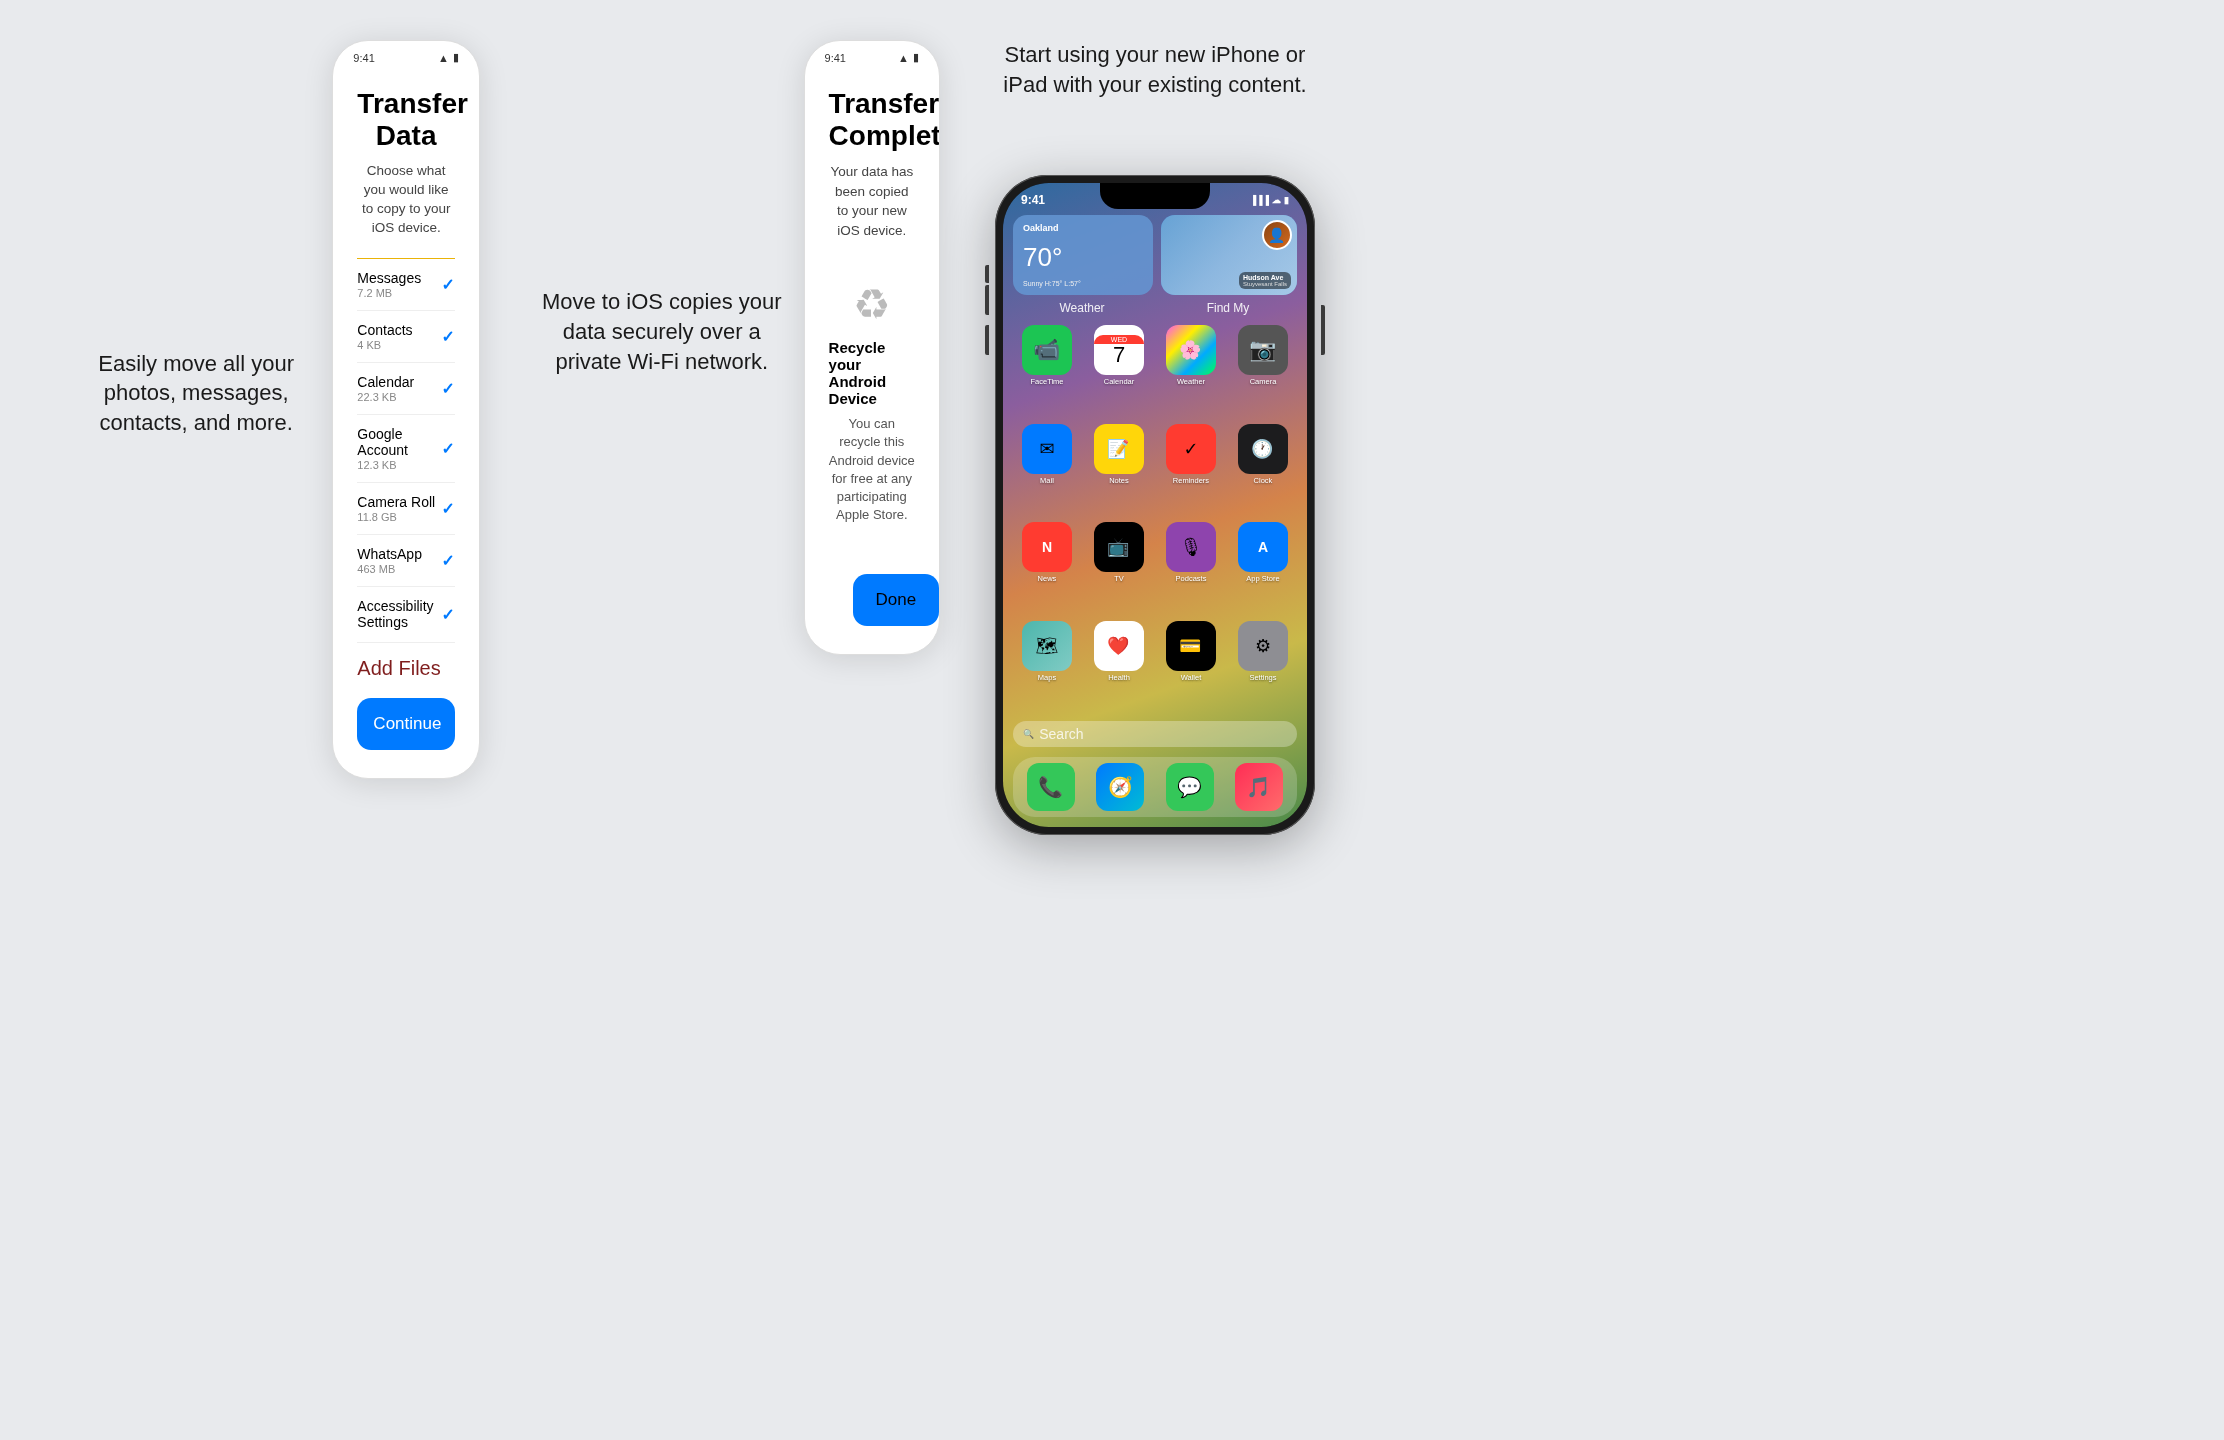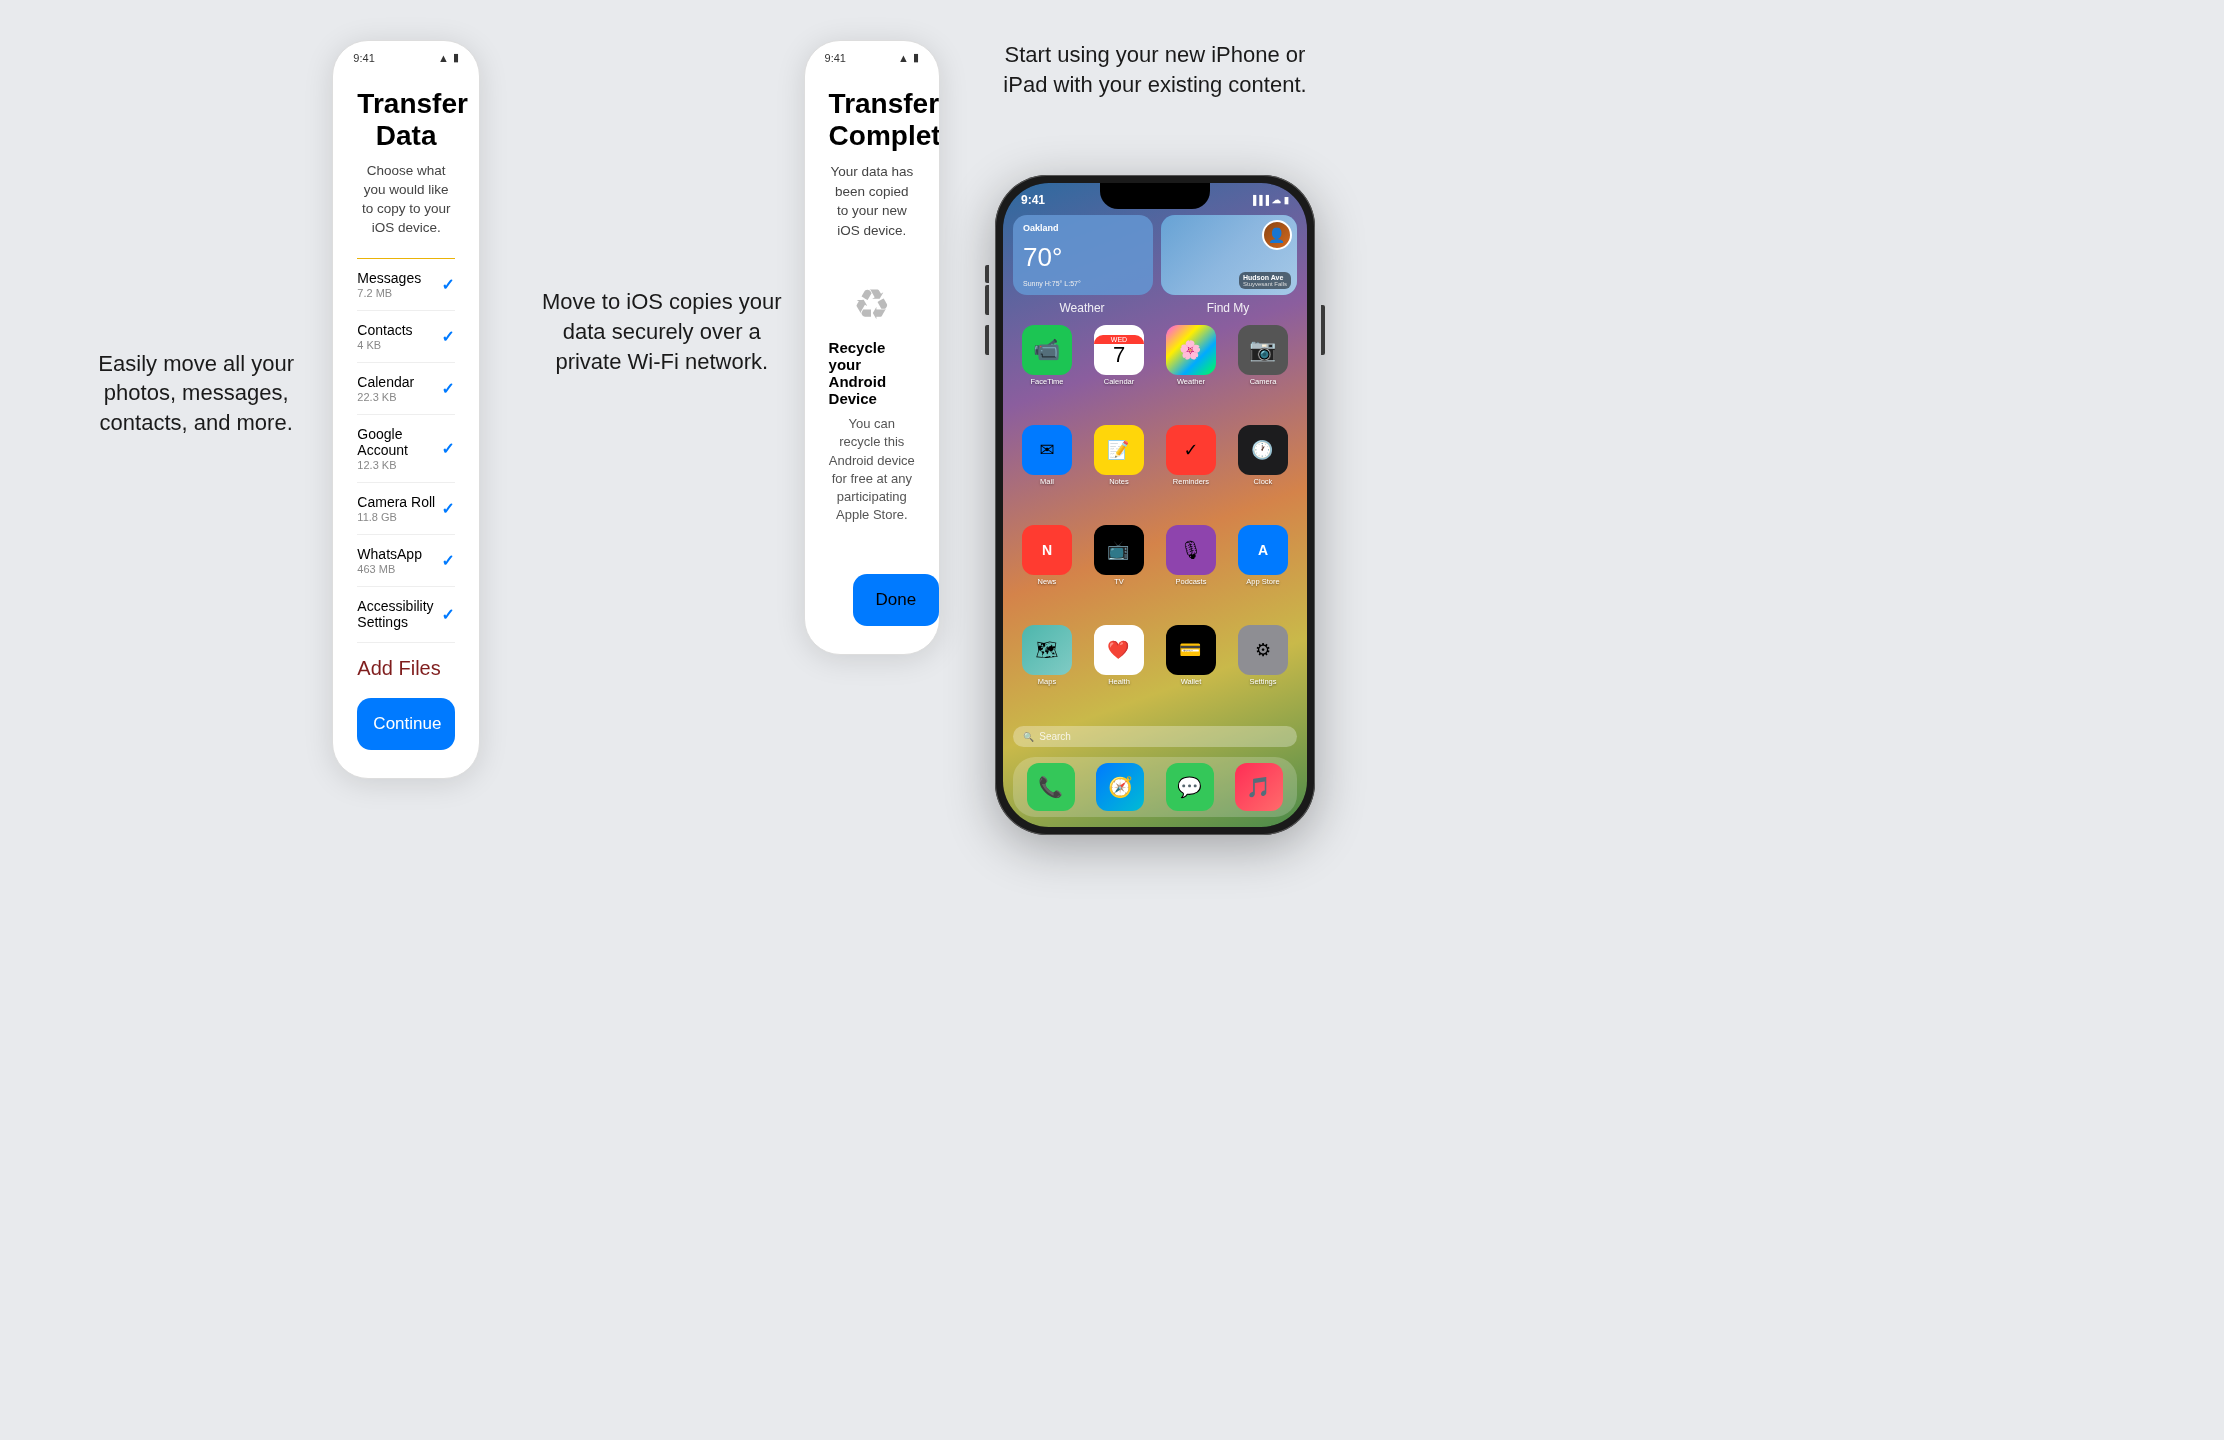--- a/index.html
+++ b/index.html
@@ -351,21 +351,21 @@
     }
     .search-bar {
       background: rgba(255,255,255,0.3);
       border-radius: 14px;
       padding: 5px 10px;
       display: flex;
       align-items: center;
       gap: 5px;
     }
     .search-icon-small { font-size: 9px; color: rgba(255,255,255,0.8); }
-    .search-text { font-size: 10px; color: rgba(255,255,255,0.8); text-align: center; }
+    .search-text { font-size: 14px; color: rgba(255,255,255,0.8); text-align: center; }
     
     .iphone-dock {
       background: rgba(255,255,255,0.2);
       border-radius: 22px;
       margin: 4px 10px 10px;
       padding: 6px 14px;
       display: flex;
       justify-content: space-between;
       align-items: center;
     }

